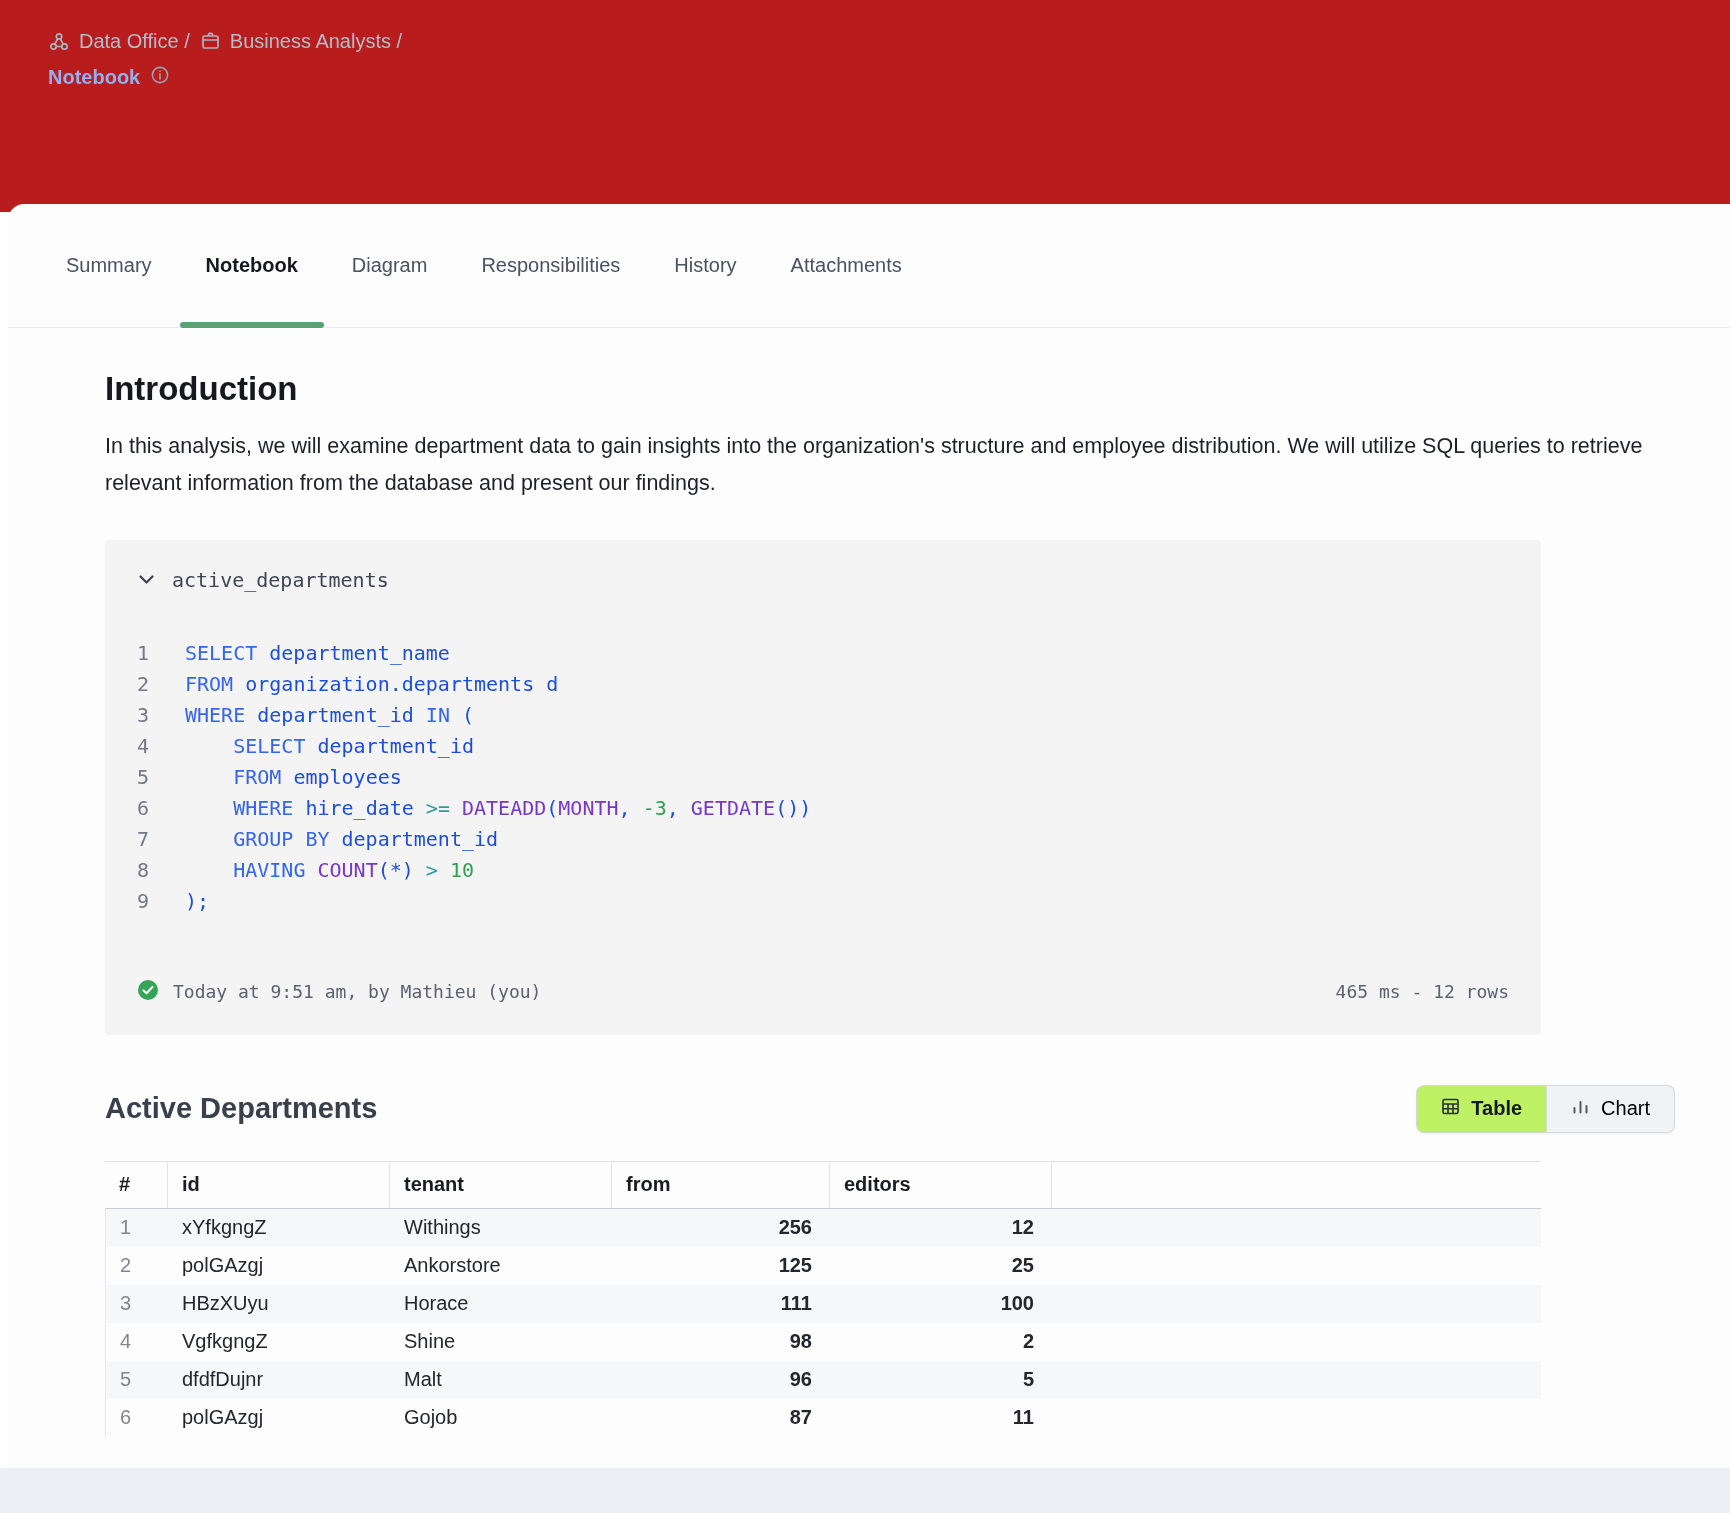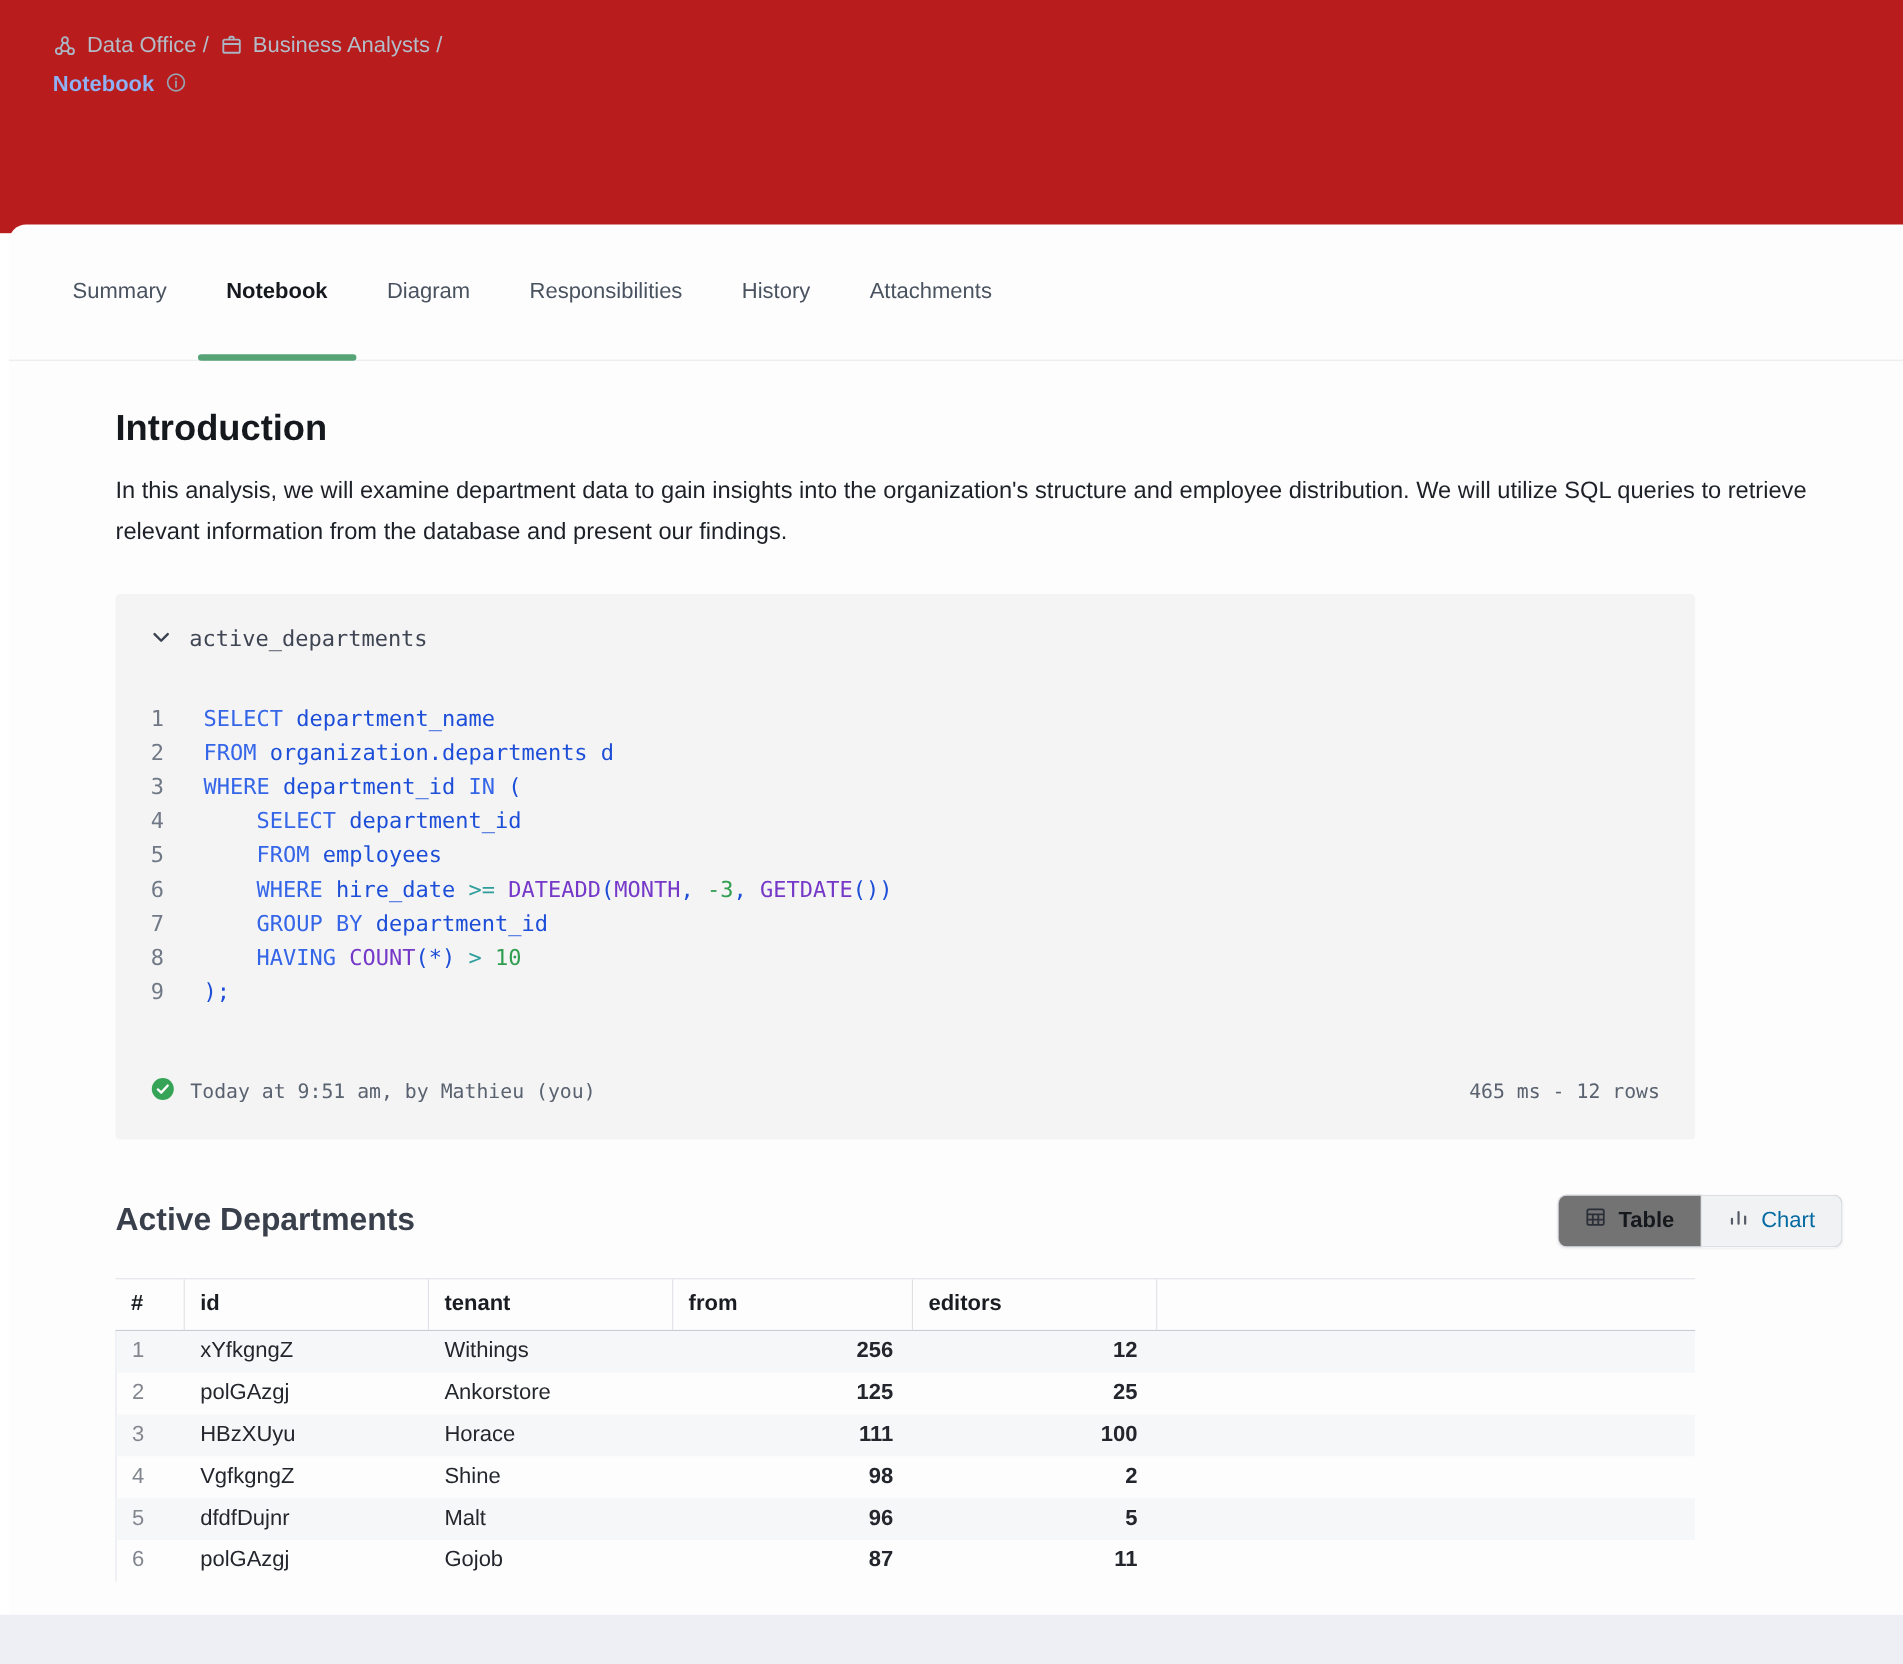--- a/index.html
+++ b/index.html
@@ -90,22 +90,22 @@
     margin-top:50px; width:1570px;
     display:flex; justify-content:space-between; align-items:center;
   }
   .results-heading { font-size:29px; font-weight:bold; color:#3a404b;text-align:right; }
   .view-toggle { display:flex; border-radius:8px; box-shadow:0 1px 2px rgba(20,25,35,0.06); }
   .toggle-seg {
     height:48px; display:flex; align-items:center; gap:11px;
     padding:0 24px; font-size:20px; cursor:pointer;
     border:1px solid #d4d7dc;
   }
-  .toggle-seg.active { background:#737373; border-radius:8px 0 0 8px; font-weight:bold; color:#15181d;justify-content:center; }
-  .toggle-seg.inactive { background:#f1f2f4; border-left:none; border-radius:0 8px 8px 0; color:#0369a1;justify-content:space-between; }
+  .toggle-seg.active { background:#bef264; border-radius:8px 0 0 8px; font-weight:bold; color:#15181d;justify-content:center; }
+  .toggle-seg.inactive { background:#f1f2f4; border-left:none; border-radius:0 8px 8px 0; color:#000000;justify-content:space-between; }
 
   .result-table { margin-top:28px; width:1436px; font-size:20px; }
   .thead {
     display:grid; grid-template-columns:62px 222px 222px 218px 222px 1fr;
     height:48px; align-items:center;
     border-top:1px solid #e1e3e7; border-bottom:1px solid #c9ccd2;
     font-weight:bold; color:#191c21;
   }
   .thcell { padding:0 14px; height:100%; display:flex; align-items:center; }
   .thcell + .thcell { border-left:1px solid #dfe1e5; }

